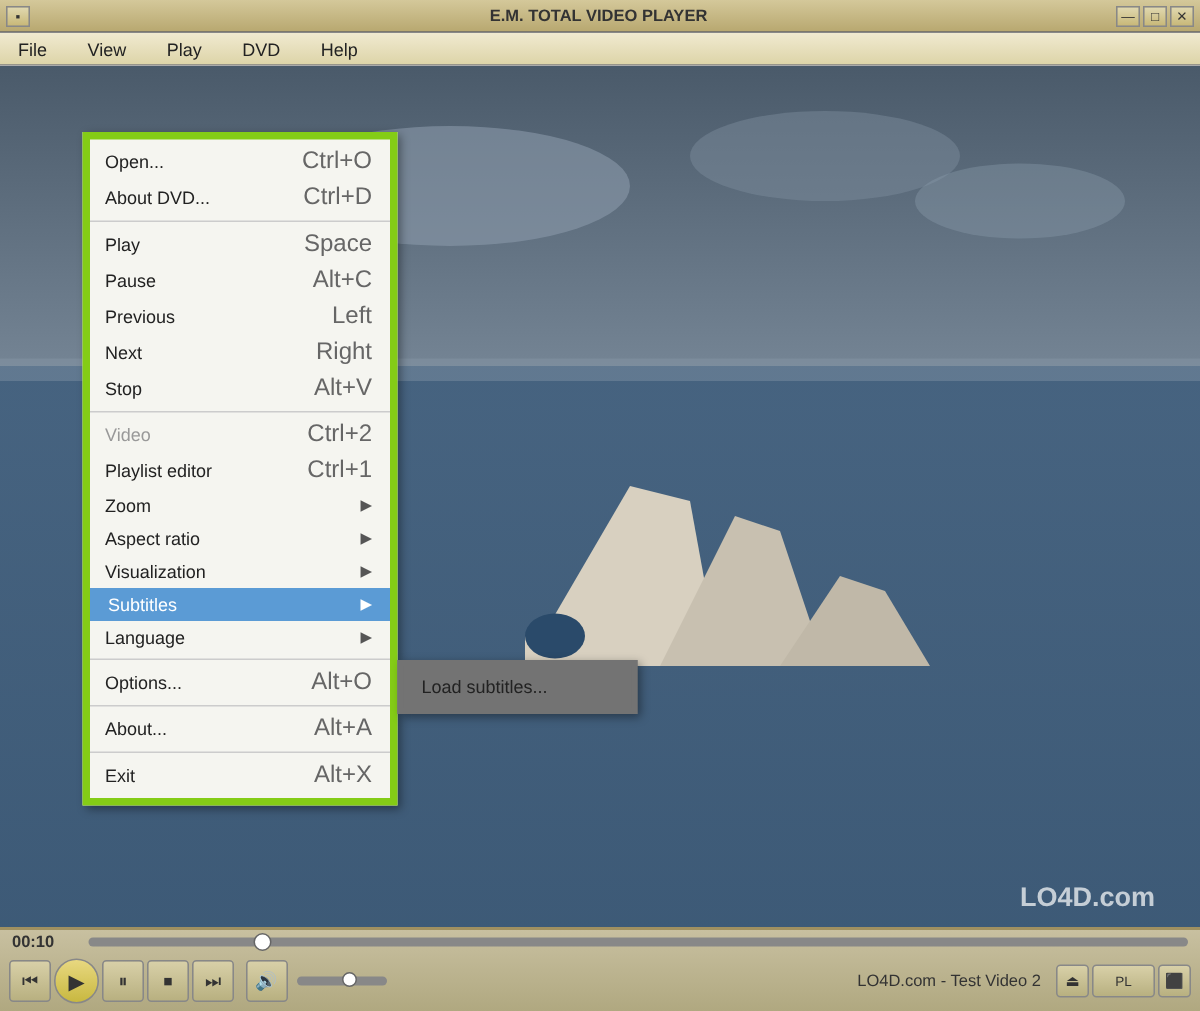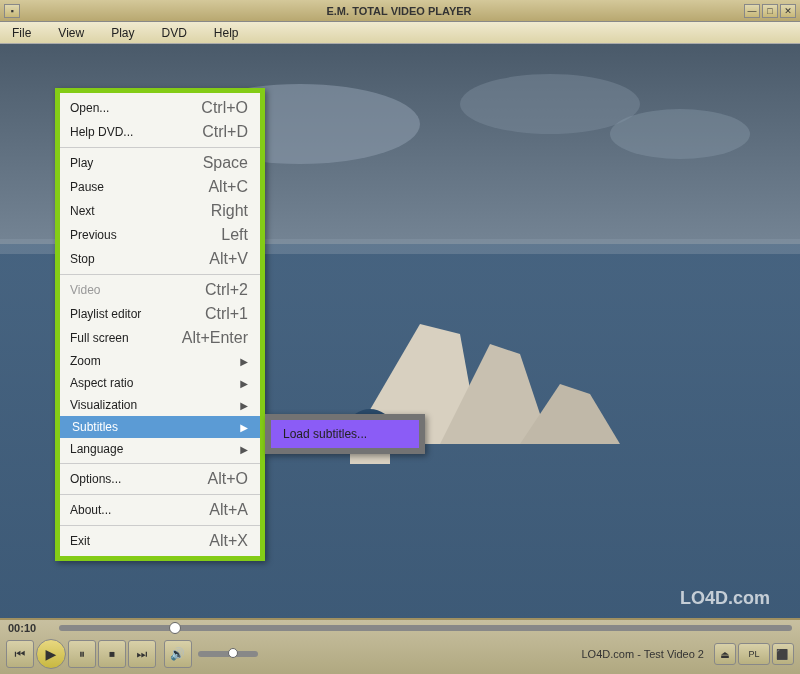--- a/index.html
+++ b/index.html
@@ -116,25 +116,25 @@
       color: #555;
       font-size: 10px;
     }
     .menu-row.highlighted .arrow {
       color: #fff;
     }
 
     
     .submenu {
       position: absolute;
-      top: 370px;
+      top: 396px;
       left: 265px;
       width: 160px;
-      background: #8b5cf6;
-      border: 6px solid #737373;
+      background: #737373;
+      border: 4px solid #737373;
       box-shadow: 2px 2px 6px rgba(0,0,0,0.4);
       z-index: 101;
       padding: 3px 0;
     }
     .submenu-row {
       display: flex;
       align-items: center;
       padding: 4px 12px;
       font-size: 12px;
       color: #222;
@@ -308,65 +308,61 @@
   </svg>
 
   <div class="dropdown-menu">
 
     <div class="menu-row">
       <span>Open...</span>
       <span class="shortcut">Ctrl+O</span>
     </div>
 
     <div class="menu-row">
-      <span>Help DVD...</span>
+      <span>About DVD...</span>
       <span class="shortcut">Ctrl+D</span>
     </div>
     <div class="menu-separator"></div>
 
     <div class="menu-row">
       <span>Play</span>
       <span class="shortcut">Space</span>
     </div>
 
     <div class="menu-row">
       <span>Pause</span>
       <span class="shortcut">Alt+C</span>
     </div>
 
     <div class="menu-row">
+      <span>Previous</span>
+      <span class="shortcut">Left</span>
+    </div>
+
+    <div class="menu-row">
       <span>Next</span>
       <span class="shortcut">Right</span>
-    </div>
-
-    <div class="menu-row">
-      <span>Previous</span>
-      <span class="shortcut">Left</span>
     </div>
 
     <div class="menu-row">
       <span>Stop</span>
       <span class="shortcut">Alt+V</span>
     </div>
     <div class="menu-separator"></div>
 
     <div class="menu-row disabled">
       <span>Video</span>
       <span class="shortcut">Ctrl+2</span>
     </div>
 
     <div class="menu-row">
       <span>Playlist editor</span>
       <span class="shortcut">Ctrl+1</span>
     </div>
 
-    <div class="menu-row">
-      <span>Full screen</span>
-      <span class="shortcut">Alt+Enter</span>
-    </div>
 
     <div class="menu-row">
       <span>Zoom</span>
       <span class="arrow">▶</span>
     </div>
 
     <div class="menu-row">
       <span>Aspect ratio</span>
       <span class="arrow">▶</span>
     </div>
@@ -427,17 +423,17 @@
     <div class="ctrl-btn">⏭</div>
     <div class="ctrl-btn" style="margin-left:6px;">🔊</div>
     <div class="volume-slider">
       <div class="volume-thumb"></div>
     </div>
     <div class="status-area">
       <span class="status-text">LO4D.com - Test Video 2</span>
     </div>
     <div class="right-buttons">
       <div class="ctrl-btn" style="width:22px;height:22px;font-size:10px;">⏏</div>
-      <div class="ctrl-btn" style="width:32px;height:22px;font-size:9px;">PL</div>
+      <div class="ctrl-btn" style="width:42px;height:22px;font-size:9px;">PL</div>
       <div class="ctrl-btn" style="width:22px;height:22px;font-size:10px;">⬛</div>
     </div>
   </div>
 </div>
 
 </body></html>

